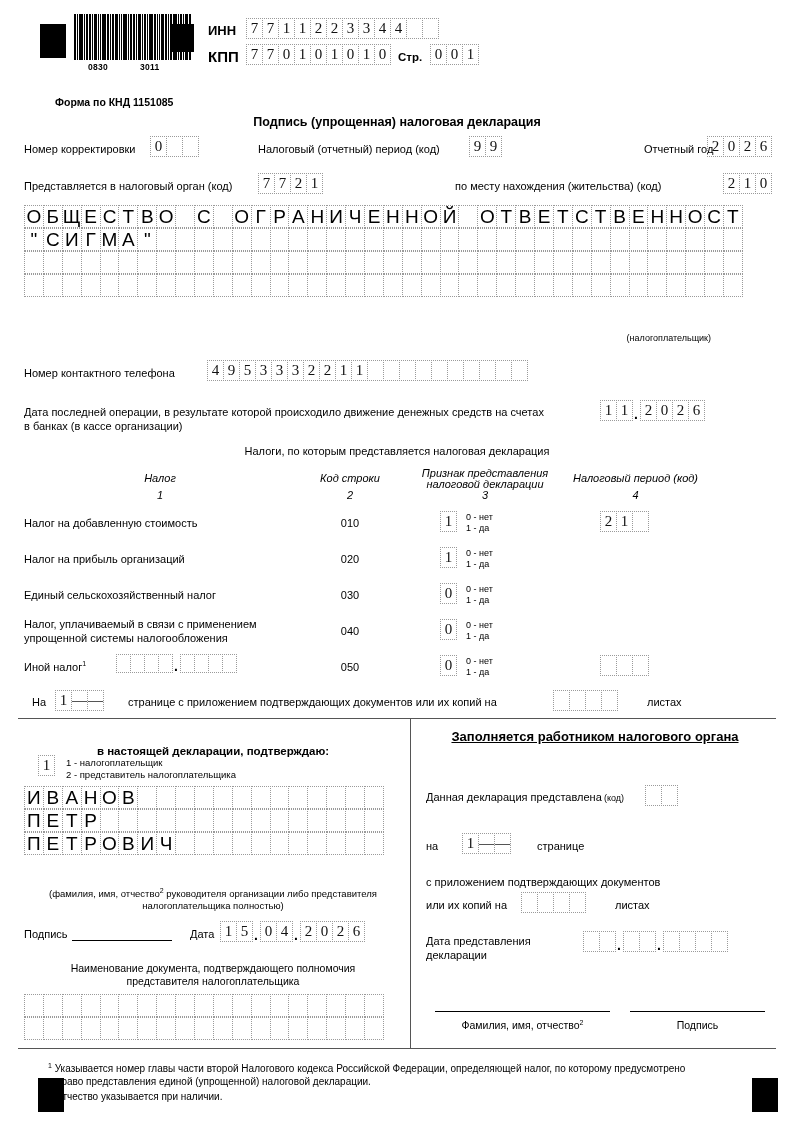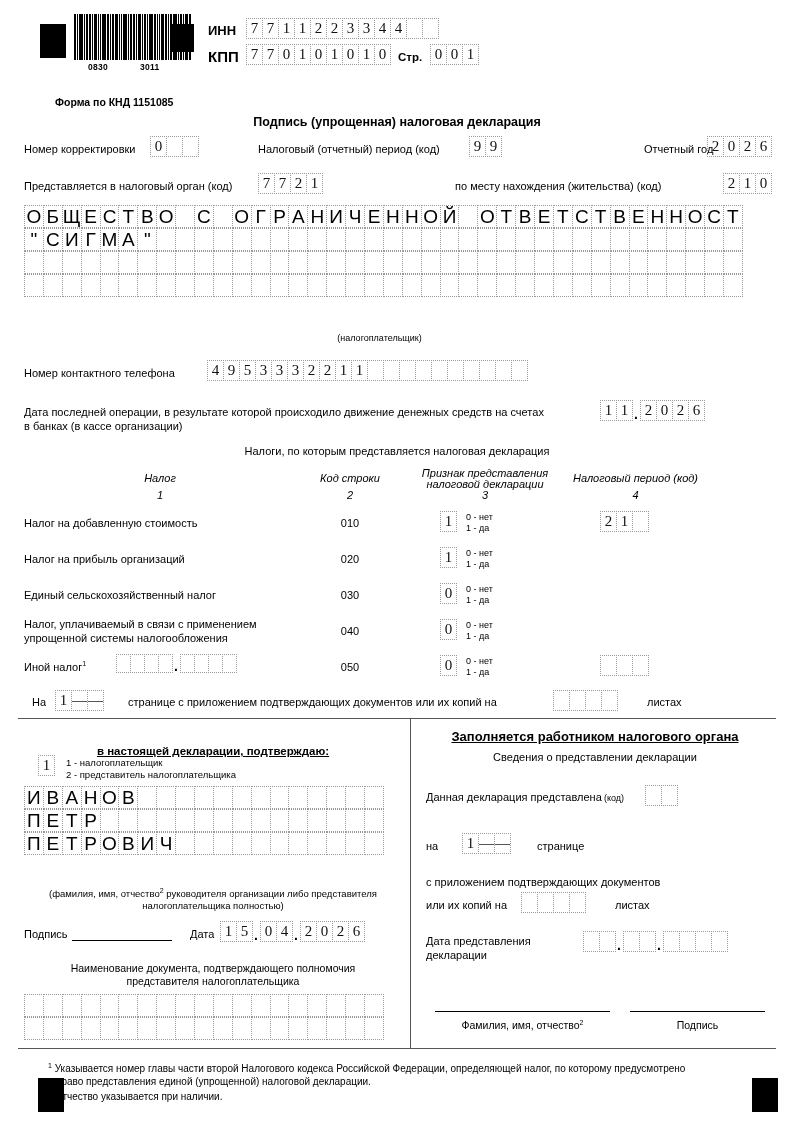--- a/index.html
+++ b/index.html
@@ -351,21 +351,21 @@
         <div class="ncell"></div>
         <div class="ncell"></div>
         <div class="ncell"></div>
         <div class="ncell"></div>
         <div class="ncell"></div>
         <div class="ncell"></div>
         <div class="ncell"></div>
         <div class="ncell"></div>
       </div>
   </div>
-  <div class="abs lbl-sm" style="left:0;top:333px;width:711px;text-align:center;margin-left:24px;">(налогоплательщик)</div>
+  <div class="abs lbl-sm" style="left:0;top:333px;width:711px;text-align:right;">(налогоплательщик)</div>
 
   <div class="abs lbl" style="left:24px;top:367px;">Номер контактного телефона</div>
   <div class="abs cells" id="phonecells" style="left:207px;top:360px;">
       <div class="cell">4</div>
       <div class="cell">9</div>
       <div class="cell">5</div>
       <div class="cell">3</div>
       <div class="cell">3</div>
       <div class="cell">3</div>
       <div class="cell">2</div>
@@ -495,21 +495,21 @@
     <div class="cell"></div>
     <div class="cell"></div>
     <div class="cell"></div>
   </div>
   <div class="abs lbl" style="left:647px;top:696px;">листах</div>
 
   <div class="hr" style="left:18px;top:718px;width:758px;"></div>
   <div class="vr" style="left:410px;top:718px;height:330px;"></div>
   <div class="hr" style="left:18px;top:1048px;width:758px;"></div>
 
-  <div class="abs lbl bold ctr" style="left:18px;top:745px;width:390px;font-size:11.5px;text-decoration:underline;">в настоящей декларации, подтверждаю:</div>
+  <div class="abs lbl bold ctr" style="left:18px;top:745px;width:390px;font-size:11.5px;">в настоящей декларации, подтверждаю:</div>
 
   <div class="abs cells" style="left:38px;top:755px;">
     <div class="cell">1</div>
   </div>
   <div class="abs lbl-sm" style="left:66px;top:757px;font-size:9.5px;">1 - налогоплательщик</div>
   <div class="abs lbl-sm" style="left:66px;top:769px;font-size:9.5px;">2 - представитель налогоплательщика</div>
 
   <div class="abs" style="left:24px;top:786px;">
     <div class="namerow" id="rrow0">
         <div class="ncell">И</div>
@@ -639,21 +639,20 @@
         <div class="ncell"></div>
         <div class="ncell"></div>
         <div class="ncell"></div>
         <div class="ncell"></div>
         <div class="ncell"></div>
         <div class="ncell"></div>
       </div>
   </div>
 
   <div class="abs lbl bold ctr" style="left:414px;top:730px;width:362px;font-size:13px;text-decoration:underline;">Заполняется работником налогового органа</div>
-  <div class="abs lbl ctr" style="left:414px;top:751px;width:362px;">Сведения о представлении декларации</div>
 
   <div class="abs lbl" style="left:426px;top:791px;">Данная декларация представлена</div>
   <div class="abs lbl-sm" style="left:604px;top:793px;font-size:9px;">(код)</div>
   <div class="abs cells" style="left:645px;top:785px;">
     <div class="cell"></div>
     <div class="cell"></div>
   </div>
 
   <div class="abs lbl" style="left:426px;top:840px;">на</div>
   <div class="abs cells" style="left:462px;top:833px;">

